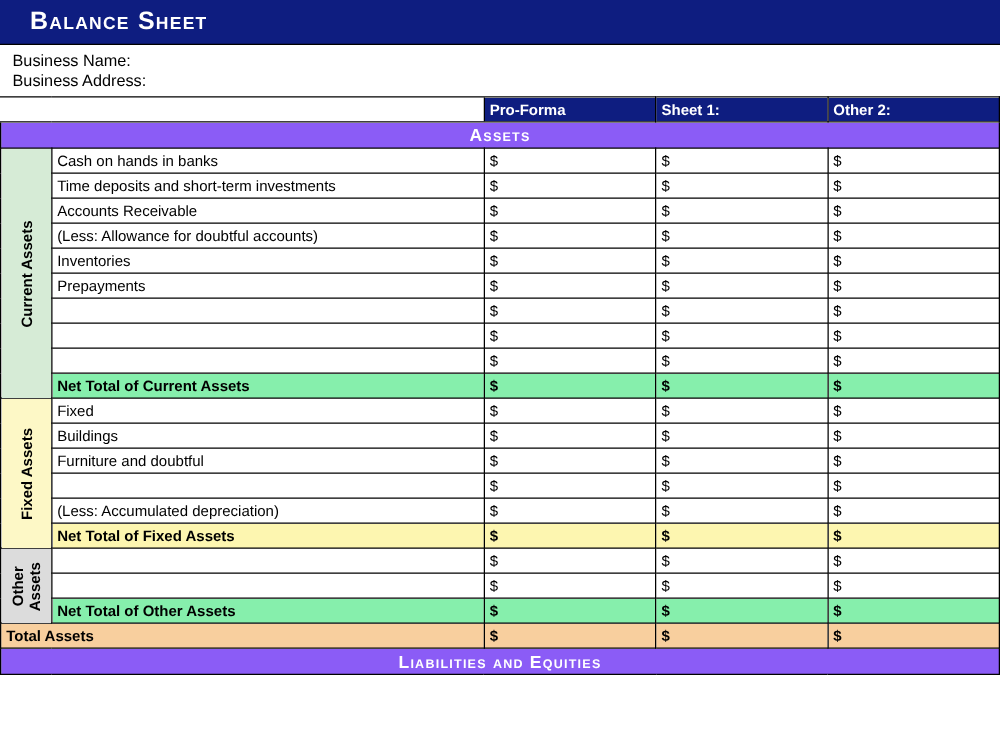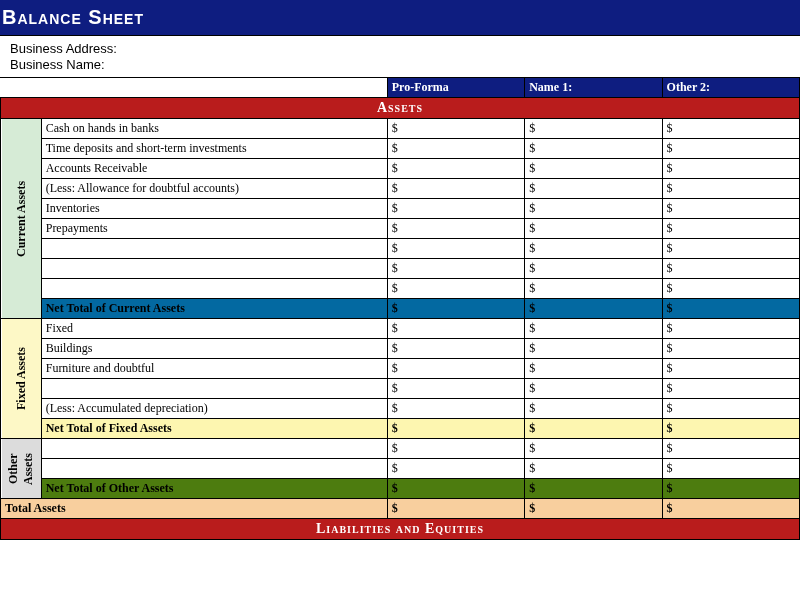--- a/index.html
+++ b/index.html
@@ -7,101 +7,100 @@
     margin: 0;
     padding: 0;
     font-family: Arial, sans-serif;
     font-size: 12px;
     background: #fff;
     width: 800px;
   }
   .title-bar {
     background: #0e1d80;
     color: #fff;
-    padding: 6px 2px;
+    padding: 6px 24px;
     font-size: 20px;
     font-weight: bold;
     font-variant: small-caps;
     letter-spacing: 1px;
     border-bottom: 1px solid #000;
   }
   .biz-info {
     padding: 4px 10px 4px 10px;
     font-size: 13px;
   }
   .biz-info div { margin: 1px 0; }
   table {
     width: 100%;
     border-collapse: collapse;
     table-layout: fixed;
-    font-family: Liberation Serif, serif;
   }
   td, th {
     border: 1px solid #000;
     padding: 2px 4px;
     height: 20px;
     font-size: 12px;
     overflow: hidden;
   }
   .col-head-row td {
     background: #0e1d80;
     color: #fff;
     font-weight: bold;
     border: 1px solid #000;
   }
   .section-header td {
-    background: #b91c1c;
+    background: #8b5cf6;
     color: #fff;
     font-weight: bold;
     text-align: center;
     font-variant: small-caps;
     font-size: 14px;
     letter-spacing: 1px;
   }
   .vlabel {
     writing-mode: vertical-rl;
     transform: rotate(180deg);
     text-align: center;
     font-weight: bold;
     font-size: 12px;
     padding: 2px;
   }
   .bg-green { background: #d6ebd6; }
-  .bg-green-total { background: #0369a1; font-weight: bold; }
+  .bg-green-total { background: #86efac; font-weight: bold; }
   .bg-yellow { background: #fdf8c6; }
   .bg-yellow-total { background: #fdf6b0; font-weight: bold; padding-left: 11px; }
   .bg-gray { background: #dcdcdc; }
-  .bg-gray-total { background: #4d7c0f; font-weight: bold; }
+  .bg-gray-total { background: #86efac; font-weight: bold; }
   .bg-peach-total { background: #f8cf9e; font-weight: bold; padding-left: 16px; }
 </style>
 </head>
 <body>
 
 <div class="title-bar">Balance Sheet</div>
 
 <div class="biz-info">
+  <div>Business Name:</div>
   <div>Business Address:</div>
-  <div>Business Name:</div>
 </div>
 
 <table>
   <colgroup>
     <col style="width:40px">
     <col style="width:340px">
     <col style="width:135px">
     <col style="width:135px">
     <col style="width:135px">
   </colgroup>
 
   <tbody>
       <tr class="col-head-row">
     <td style="background:#fff;border-top:1px solid #000;border-left:1px solid #fff;border-right:none"></td>
     <td style="background:#fff;border-top:1px solid #000;border-right:none;border-left:none"></td>
     <td>Pro-Forma</td>
-    <td>Name 1:</td>
+    <td>Sheet 1:</td>
     <td>Other 2:</td>
   </tr>
 
   <tr class="section-header">
     <td colspan="5">Assets</td>
   </tr>
 
   <tr>
     <td rowspan="10" class="vlabel bg-green">Current Assets</td>
     <td>Cash on hands in banks</td>

